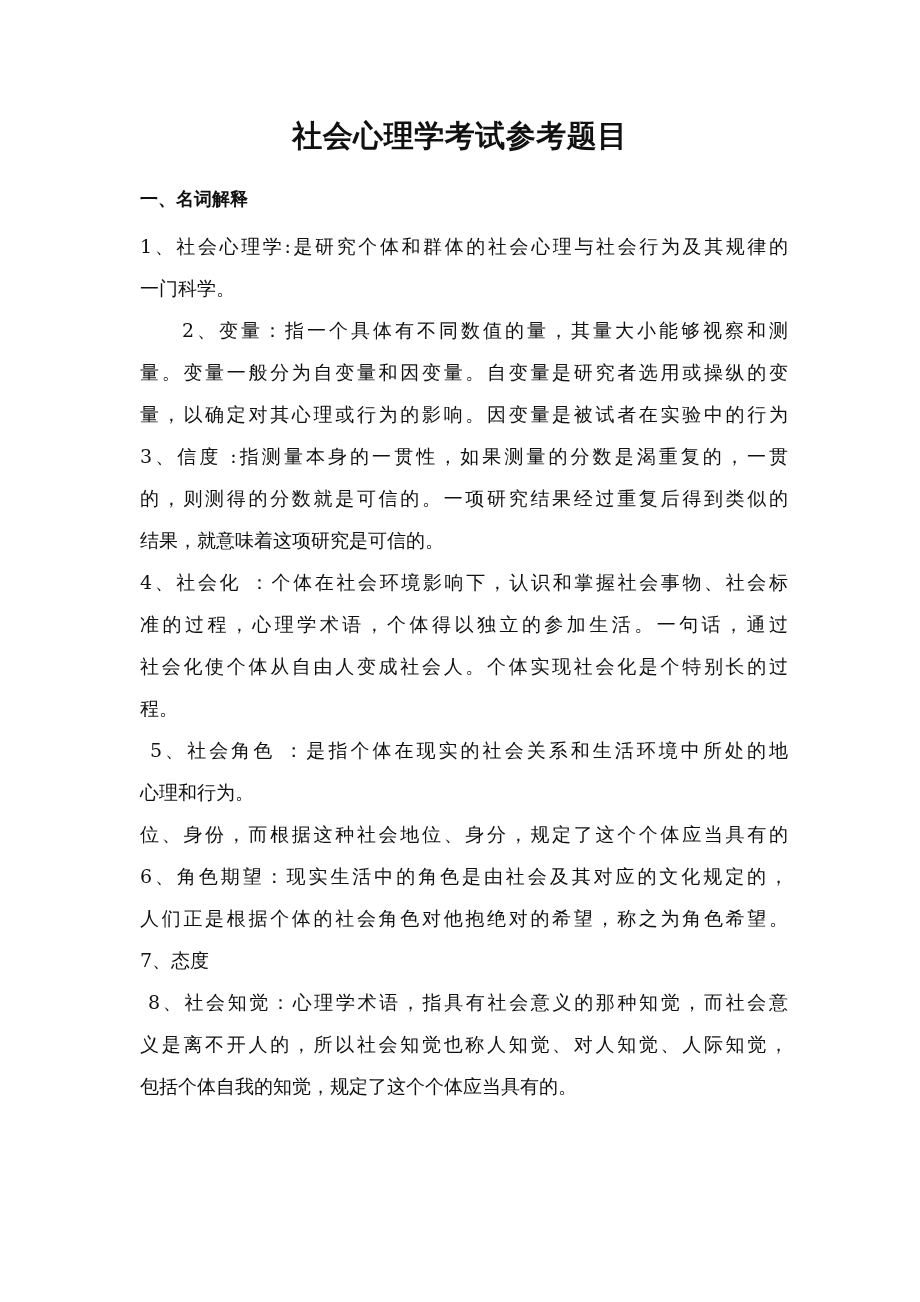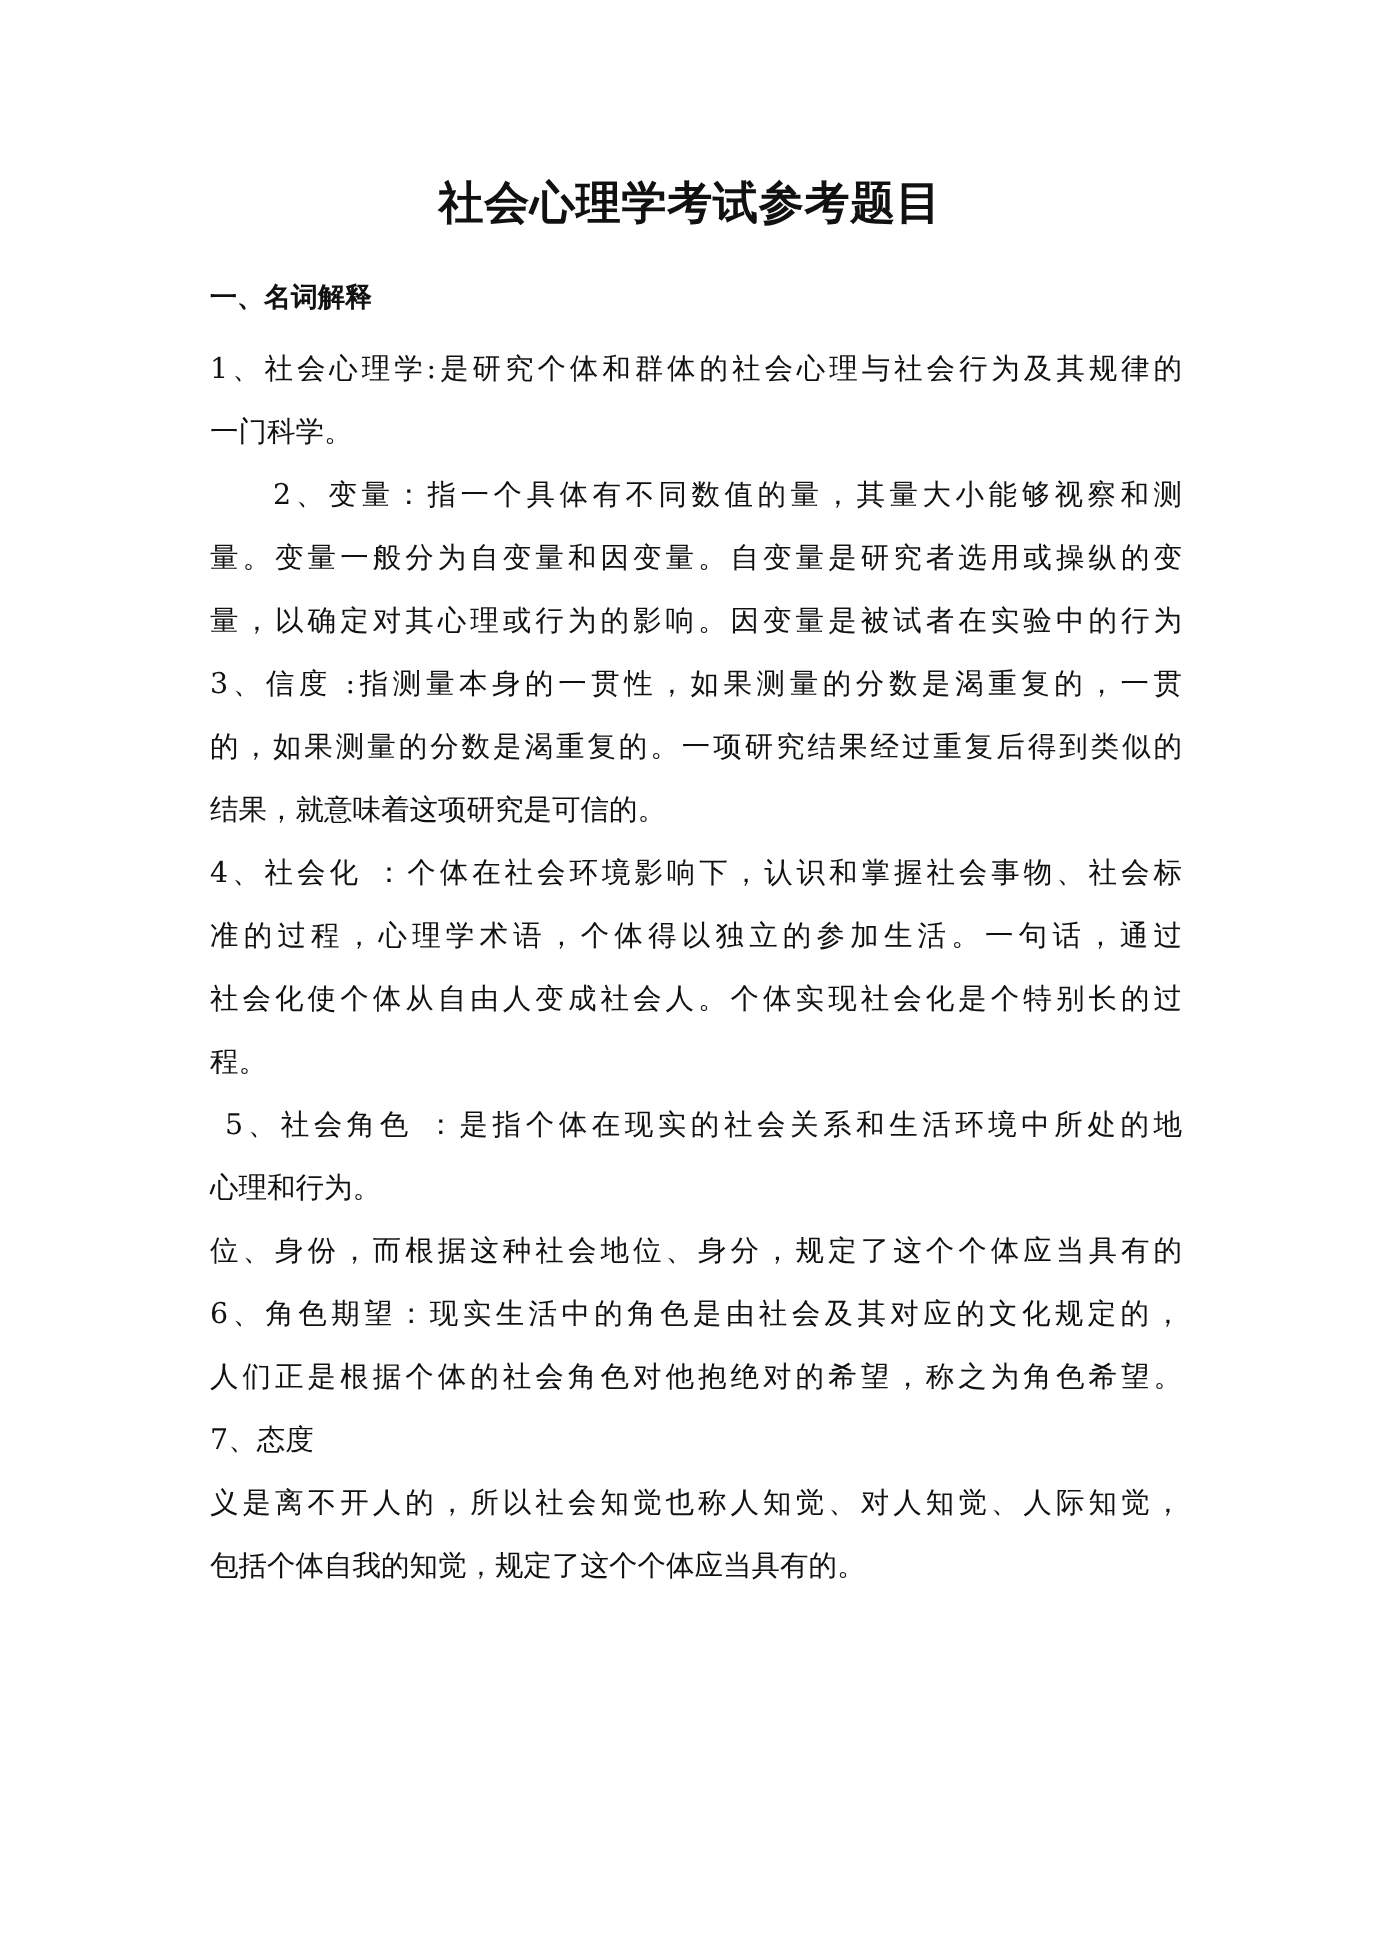--- a/index.html
+++ b/index.html
@@ -82,21 +82,21 @@
     </div>
 
     <div>
       <div class="line indent-2">2、变量：指一个具体有不同数值的量，其量大小能够视察和测</div>
       <div class="line">量。变量一般分为自变量和因变量。自变量是研究者选用或操纵的变</div>
       <div class="line">量，以确定对其心理或行为的影响。因变量是被试者在实验中的行为</div>
     </div>
 
     <div>
       <div class="line">3、信度 :指测量本身的一贯性，如果测量的分数是渴重复的，一贯</div>
-      <div class="line">的，如果测量的分数是渴重复的。一项研究结果经过重复后得到类似的</div>
+      <div class="line">的，则测得的分数就是可信的。一项研究结果经过重复后得到类似的</div>
       <div class="line last">结果，就意味着这项研究是可信的。</div>
     </div>
 
     <div>
       <div class="line">4、社会化 ：个体在社会环境影响下，认识和掌握社会事物、社会标</div>
       <div class="line">准的过程，心理学术语，个体得以独立的参加生活。一句话，通过</div>
       <div class="line">社会化使个体从自由人变成社会人。个体实现社会化是个特别长的过</div>
       <div class="line last">程。</div>
     </div>
 
@@ -109,18 +109,19 @@
     <div>
       <div class="line">6、角色期望：现实生活中的角色是由社会及其对应的文化规定的，</div>
       <div class="line">人们正是根据个体的社会角色对他抱绝对的希望，称之为角色希望。</div>
     </div>
 
     <div>
       <div class="line last">7、态度</div>
     </div>
 
     <div>
+      <div class="line indent-05">8、社会知觉：心理学术语，指具有社会意义的那种知觉，而社会意</div>
       <div class="line">义是离不开人的，所以社会知觉也称人知觉、对人知觉、人际知觉，</div>
       <div class="line last">包括个体自我的知觉，规定了这个个体应当具有的。</div>
     </div>
 
   </div>
 </div>
 
 </body></html>

